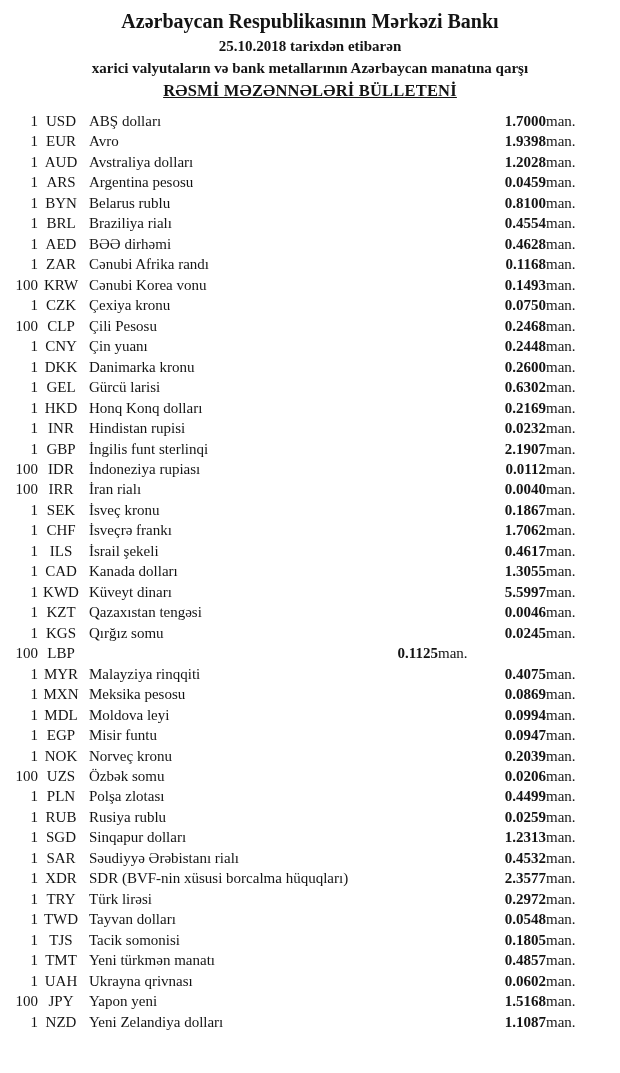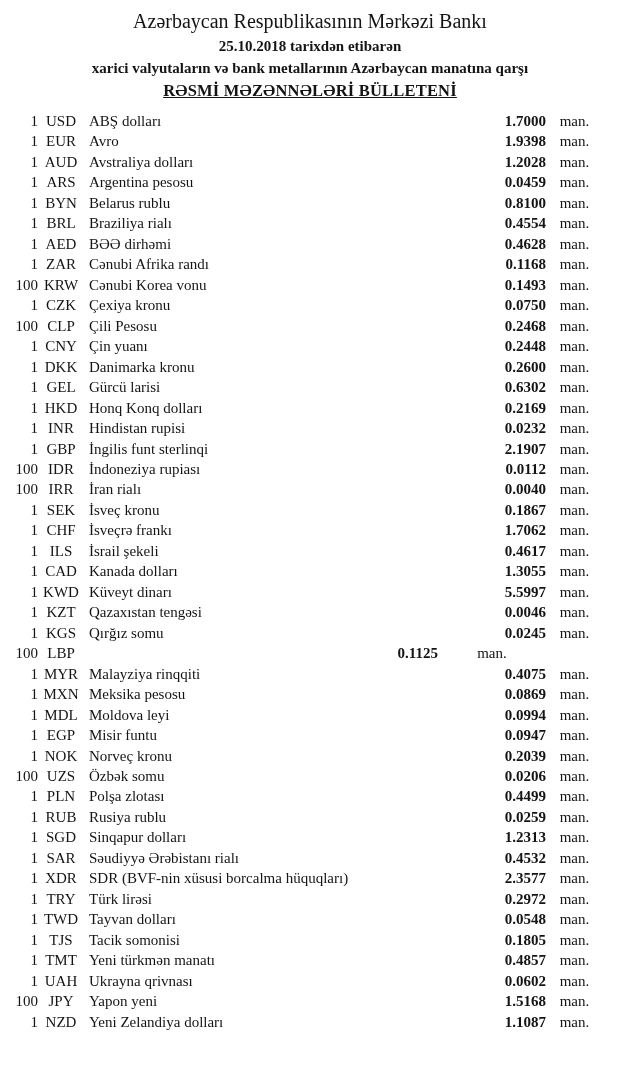--- a/index.html
+++ b/index.html
@@ -3,39 +3,39 @@
 <meta charset="utf-8">
 <style>
   html, body { margin: 0; padding: 0; }
   body {
     width: 620px; height: 1073px;
     background: #ffffff; color: #141414;
     font-family: "Liberation Serif", serif;
     overflow: hidden;
   }
   .doc-header { text-align: center; padding-top: 8px; }
-  .bank-name   { font-size: 20px;   font-weight: normal; line-height: 27px; }
+  .bank-name   { font-size: 20px;   font-weight: bold; line-height: 27px; }
   .date-line   { font-size: 15px;   font-weight: bold; line-height: 22px; }
   .scope-line  { font-size: 15px;   font-weight: bold; line-height: 22px; }
   .bulletin-title { font-size: 16.5px; font-weight: bold; line-height: 24px; letter-spacing: .2px; text-decoration: underline; }
   .section-title  { font-size: 15.5px; font-weight: bold; text-align: center; margin-top: 27px; line-height: 22px; }
   .rates-table { margin-top: 8px; }
   .rate-row {
     display: grid;
     grid-template-columns: 28px 46px 1fr 108px 57px;
     padding: 0 17px 0 10px;
     height: 20.47px;
     font-size: 15px; line-height: 20.47px;
     white-space: nowrap;
   }
   .cell-qty  { text-align: right; }
   .cell-code { text-align: center; }
   .cell-name { padding-left: 5px; overflow: hidden; }
   .cell-rate { text-align: right; font-weight: bold; }
-  .cell-unit { text-align: center; }
+  .cell-unit { text-align: left; }
 </style>
 </head>
 <body>
 
 <div>
 
   <div class="doc-header">
     <div class="bank-name">Azərbaycan Respublikasının Mərkəzi Bankı</div>
     <div class="date-line">25.10.2018 tarixdən etibarən</div>
     <div class="scope-line">xarici valyutaların və bank metallarının Azərbaycan manatına qarşı</div>

